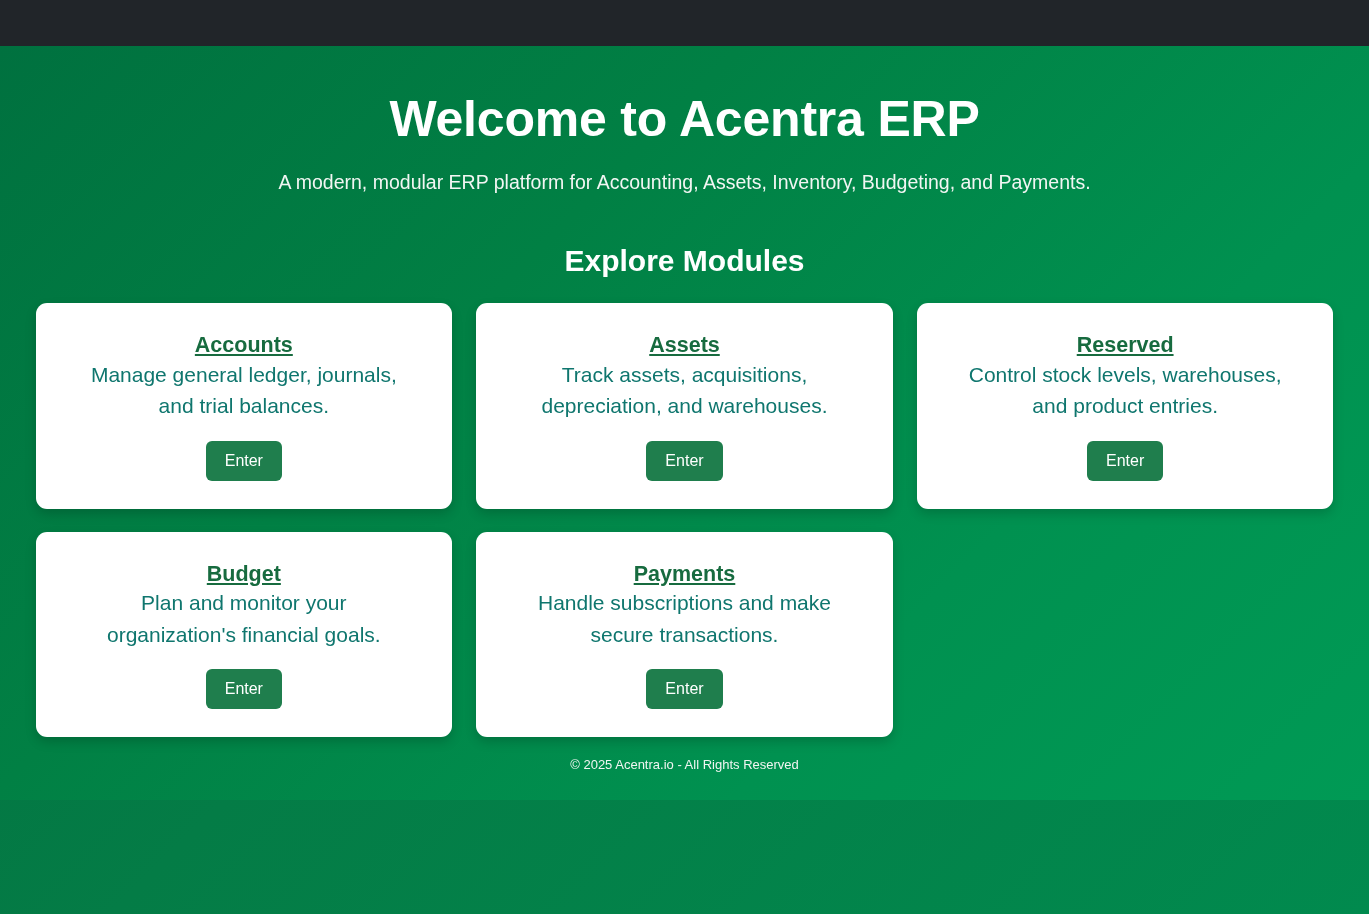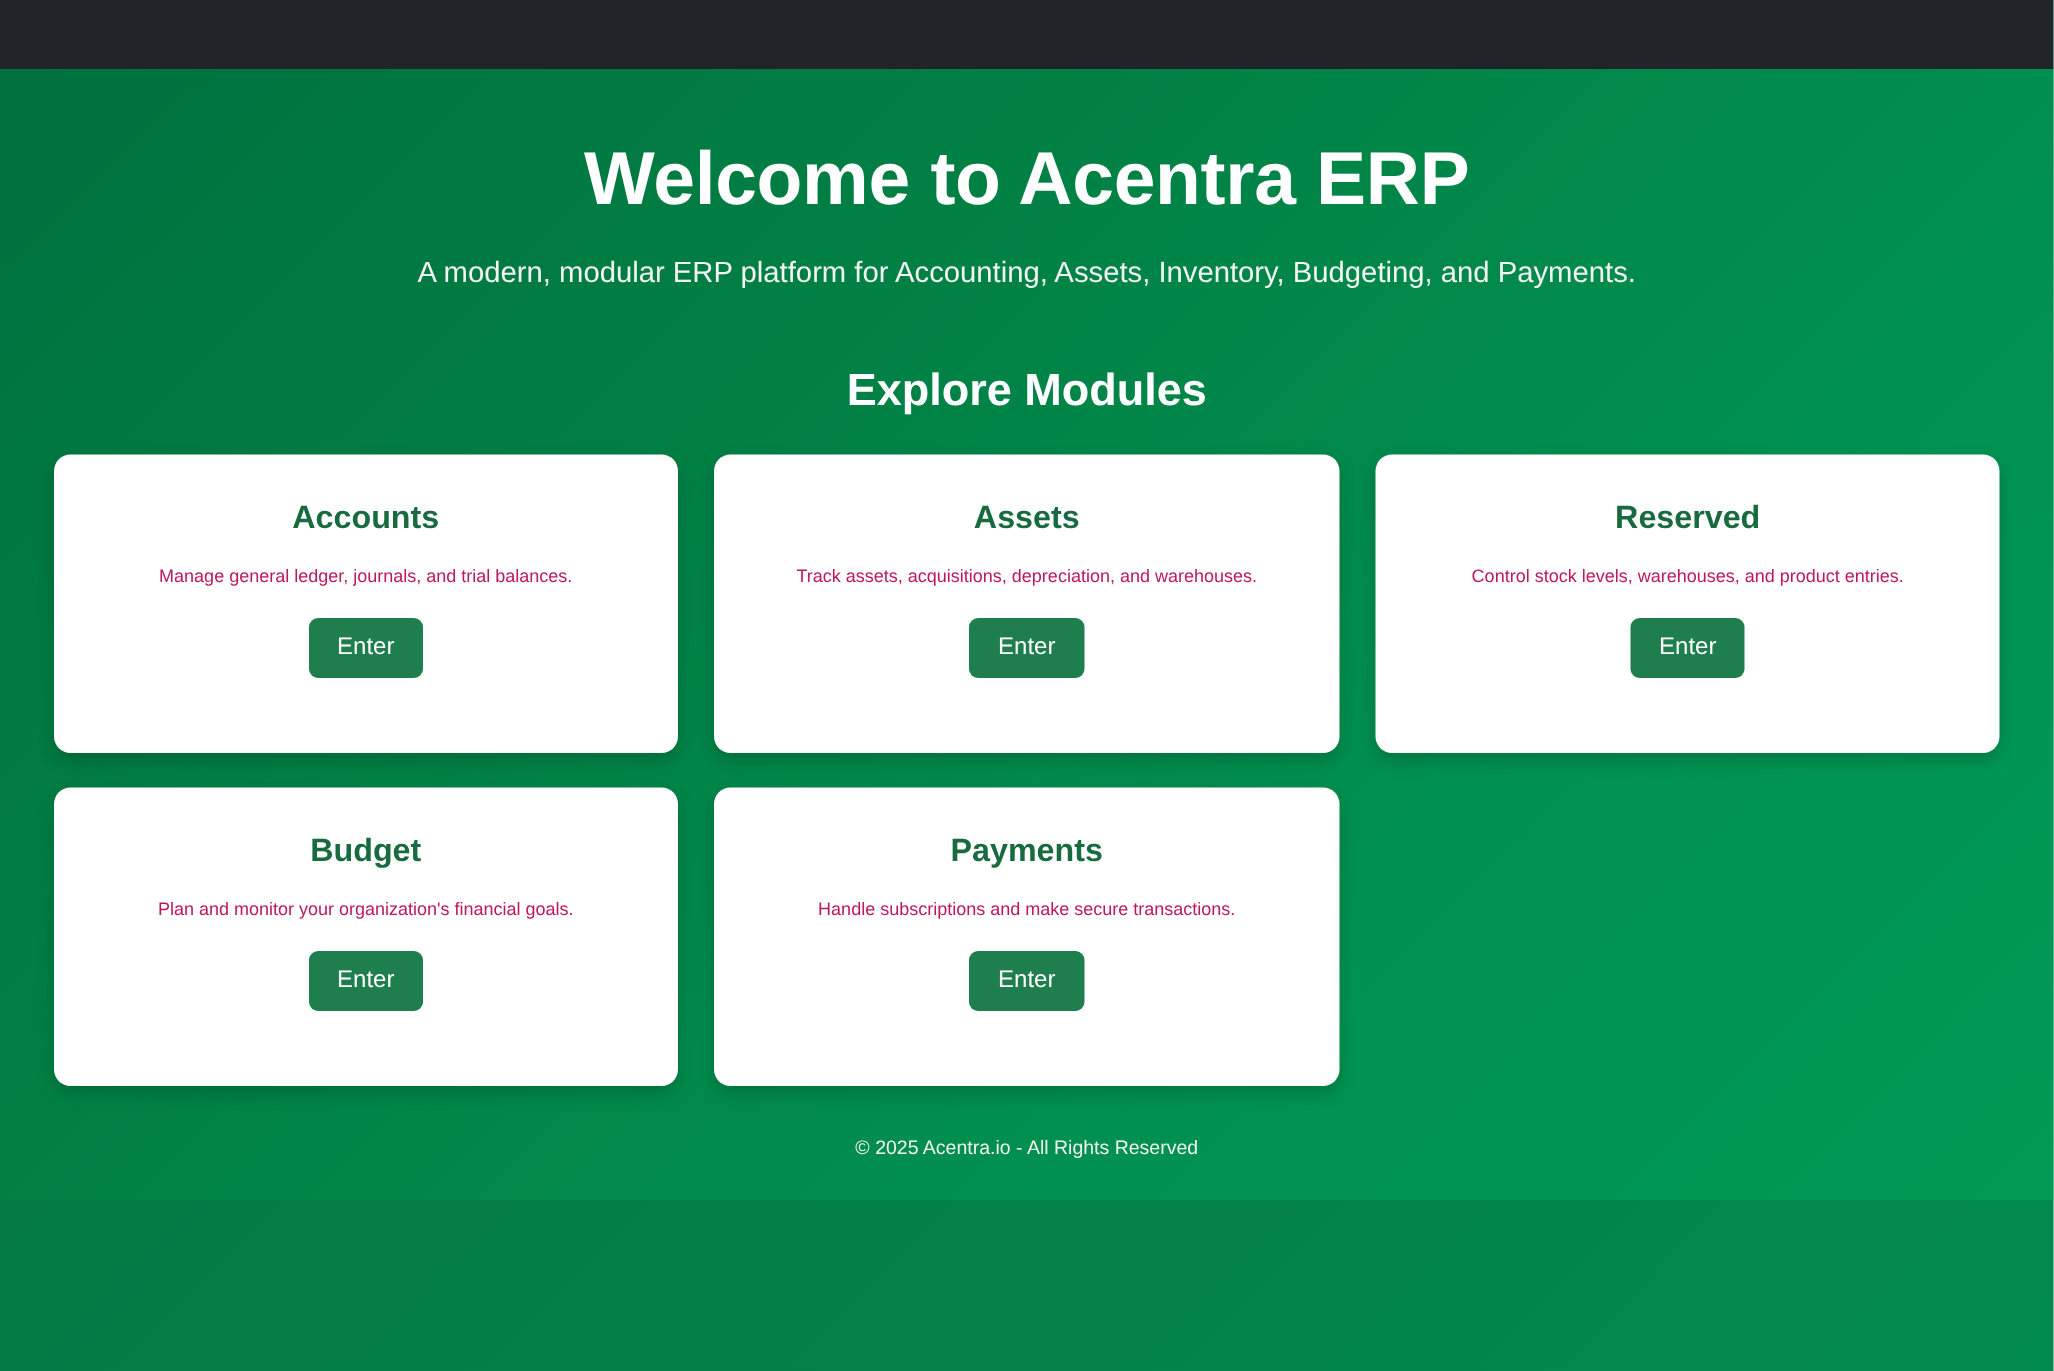--- a/index.html
+++ b/index.html
@@ -81,25 +81,26 @@
     display: flex;
     flex-direction: column;
     align-items: center;
   }
   .card-title {
     margin: 0;
     font-size: 21.5px;
     font-weight: bold;
     color: #176b3f;
     line-height: 1.2;
+    text-decoration: underline;
   }
   .card-desc {
-    margin: 16px 0 0 0;
-    font-size: 12px;
-    color: #be185d;
+    margin: 0 0 0 0;
+    font-size: 21px;
+    color: #0f766e;
     line-height: 1.5;
     max-width: 330px;
   }
   .card-btn {
     margin-top: 19px;
     display: inline-block;
     background: #1f7e4d;
     color: #ffffff;
     border: none;
     border-radius: 6px;

